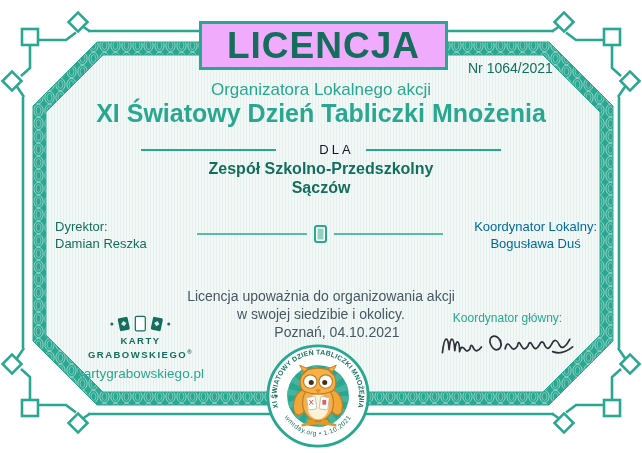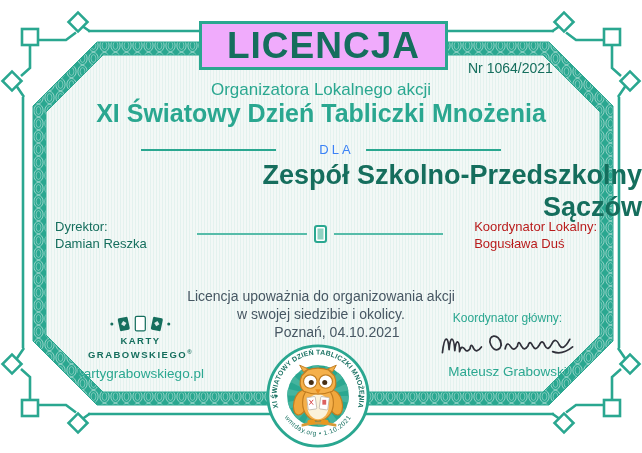--- a/index.html
+++ b/index.html
@@ -28,26 +28,26 @@
     display:flex; align-items:center; justify-content:center;
     font-size:37px; font-weight:700; letter-spacing:1px; color:#156e5d;
   }
   .nr { left:468px; top:60px; font-size:14px; color:#156e5d; }
 
   .subtitle { left:0; top:80px; width:100%; text-align:center; font-size:17px; color:#2aa790; }
   .event-name { left:0; top:99px; width:100%; text-align:center; font-size:25px; font-weight:700; color:#2aa790; }
 
   .dla-row { left:141px; top:142px; width:360px; display:flex; align-items:center; gap:12px; }
   .dla-row .line { flex:1; height:2px; background:#2aa790; }
-  .dla-row .dla { font-size:13px; letter-spacing:3px; color:#3b82f6;margin-left:31px; }
-
-  .recipient { left:0; top:159px; width:100%; text-align:right; font-size:27px; font-weight:700; color:#156e5d; line-height:1.2; }
+  .dla-row .dla { font-size:13px; letter-spacing:3px; color:#0f172a;margin-left:31px; }
+
+  .recipient { left:0; top:159px; width:100%; text-align:center; font-size:16px; font-weight:700; color:#156e5d; line-height:1.2; }
 
   .director { left:55px; top:218px; font-size:13px; line-height:1.32; color:#156e5d; }
-  .local-coordinator { right:45px; top:218px; text-align:left; font-size:13px; line-height:1.32; color:#b91c1c; }
+  .local-coordinator { right:45px; top:218px; text-align:center; font-size:13px; line-height:1.32; color:#0369a1; }
 
   .divider-row { left:197px; top:225px; width:246px; display:flex; align-items:center; gap:7px; }
   .divider-row .dline { flex:1; height:2px; background:#56bca9; }
   .card-chip {
     width:13px; height:18px; border:2px solid #2aa790; border-radius:3px;
     background:#8fd2c2; box-shadow:inset 0 0 0 1.5px #ffffff;
   }
 
   .license-clause { left:0; top:276px; width:100%; text-align:center; font-size:14px; color:#475763; line-height:1.28;margin-top:12px; }
 
@@ -163,21 +163,20 @@
 <div class="abs coord-col">
   <div class="col-label">Koordynator główny:</div>
   <svg class="signature-svg" viewBox="0 0 150 40" xmlns="http://www.w3.org/2000/svg">
     <g fill="none" stroke="#30303a" stroke-width="1.8" stroke-linecap="round" stroke-linejoin="round">
       <path d="M6 28 C8 10 12 9 13 25 C14 10 18 10 19 26 C20 13 24 14 24 27 Q26 19 30 25 Q32 28 35 24 Q36 17 39 24 Q42 29 47 22"></path>
       <path d="M68 20 C66 6 52 9 57 20 C61 29 70 25 67 15"></path>
       <path d="M72 24 Q74 15 78 22 Q81 27 85 21 Q86 14 89 21 Q92 27 96 21 Q98 14 101 21 Q104 27 108 20 Q111 13 114 21 Q117 27 121 19 Q125 11 129 20 Q133 27 140 14"></path>
       <path d="M122 27 Q132 31 143 22"></path>
     </g>
   </svg>
-  <div class="coord-name">Mateusz Grabowski</div>
 </div>
 
 <svg class="abs badge" viewBox="0 0 110 110" xmlns="http://www.w3.org/2000/svg">
   <defs>
     <path id="arcTop" d="M14.6 69.7 A43 43 0 1 1 95.4 69.7" fill="none"></path>
     <path id="arcBottom" d="M17.8 72.3 A41 41 0 0 0 92.2 72.3" fill="none"></path>
   </defs>
   <circle cx="55" cy="55" r="52" fill="#ffffff" stroke="#2aa790" stroke-width="3"></circle>
   <circle cx="55" cy="55" r="32" fill="#2aa790"></circle>
   <circle cx="55" cy="55" r="16" fill="none" stroke="#45b49e" stroke-width="32" stroke-dasharray="3.6 3.58"></circle>

